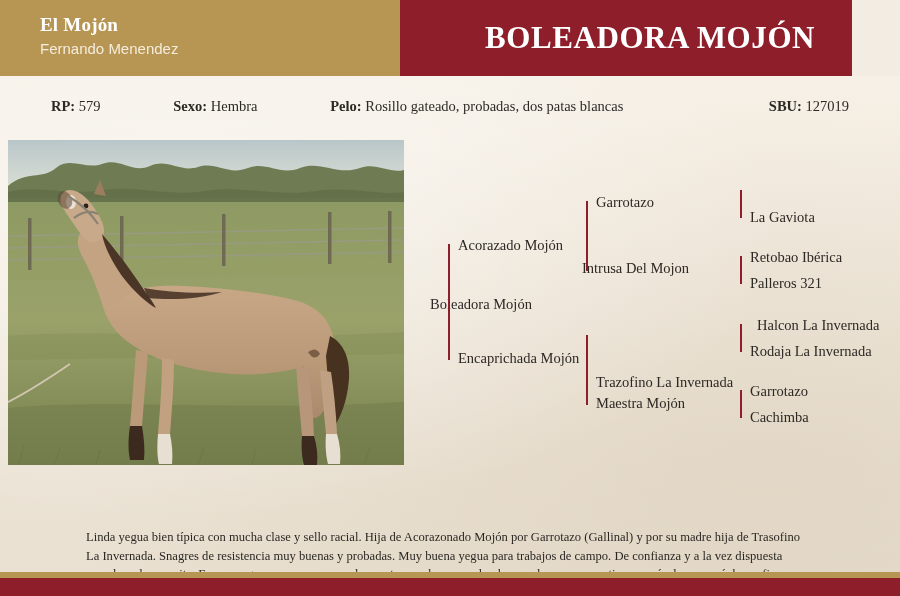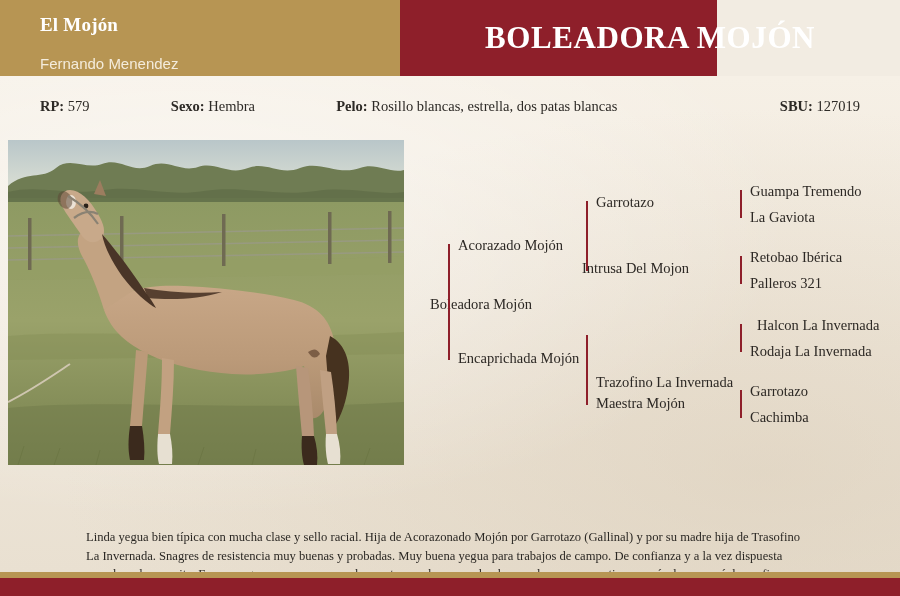--- a/index.html
+++ b/index.html
@@ -13,42 +13,42 @@
     position: relative;
     width: 900px; height: 596px;
     background: #f2ece2;
     overflow: hidden;
   }
 
   
   .header {
     position: absolute;
     top: 0; left: 0;
-    width: 717px; height: 76px;
+    width: 852px; height: 76px;
     background: #8e1f2a;
   }
   .header-left {
     position: absolute;
     top: 0; left: 0;
     width: 400px; height: 76px;
     background: #b79553;
     padding: 14px 0 0 40px;
   }
   .brand-name {
     color: #ffffff;
     font-size: 19px;
     font-weight: bold;
     letter-spacing: 0.2px;
     line-height: 1.15;
   }
   .brand-owner {
     color: #f4ecdc;
     font-size: 15px;
     line-height: 1.3;
-    margin-top: 18px;
+    margin-top: 3px;
     font-family: "Liberation Sans", sans-serif;
     font-weight: 300;
   }
   .header-title {
     position: absolute;
     left: 400px; top: 0;
     width: 500px; height: 76px;
     display: flex;
     align-items: center;
     justify-content: center;
@@ -70,21 +70,21 @@
       linear-gradient(180deg, #f6f0e6 0%, #efe7da 55%, #e9e0d1 100%);
   }
 
   
   .attrs {
     position: absolute;
     top: 98px; left: 0;
     width: 900px;
     display: flex;
     align-items: baseline;
-    padding: 0 40px;
+    padding: 0 51px;
     font-size: 14.5px;
     color: #2d2a26;
     font-family: "Liberation Serif", serif;
   }
   .attr { white-space: nowrap; }
   .attr b { font-weight: bold; }
   .attr-spacer { flex: 1 1 auto; }
 
   
   .photo {
@@ -164,21 +164,21 @@
       <span>579</span>
     </span>
     <span class="attr-spacer"></span>
     <span class="attr">
       <b>Sexo:</b>
       <span>Hembra</span>
     </span>
     <span class="attr-spacer"></span>
     <span class="attr">
       <b>Pelo:</b>
-      <span>Rosillo blancas, estrella, dos patas blancas</span>
+      <span>Rosillo gateado, probadas, dos patas blancas</span>
     </span>
     <span class="attr-spacer"></span>
     <span class="attr-spacer"></span>
     <span class="attr">
       <b>SBU:</b>
       <span>127019</span>
     </span>
   </div>
 
   <div class="photo">
@@ -287,21 +287,20 @@
     <div class="ped-node" style="left:20px; top:154px;">Boleadora Mojón</div>
 
     <div class="ped-node" style="left:48px; top:208px;">Encaprichada Mojón</div>
     <div class="ped-node" style="left:48px; top:95px;">Acorazado Mojón</div>
 
     <div class="ped-node" style="left:186px; top:52px;">Garrotazo</div>
     <div class="ped-node" style="left:172px; top:118px;">Intrusa Del Mojon</div>
     <div class="ped-node" style="left:186px; top:186px;margin-top:46px;">Trazofino La Invernada</div>
     <div class="ped-node" style="left:186px; top:253px;">Maestra Mojón</div>
 
-    <div class="ped-node" style="left:340px; top:41px;">Guampa Tremendo</div>
     <div class="ped-node" style="left:340px; top:67px;">La Gaviota</div>
     <div class="ped-node" style="left:340px; top:107px;">Retobao Ibérica</div>
     <div class="ped-node" style="left:340px; top:133px;">Palleros 321</div>
     <div class="ped-node" style="left:340px; top:175px;margin-left:7px;">Halcon La Invernada</div>
     <div class="ped-node" style="left:340px; top:201px;">Rodaja La Invernada</div>
     <div class="ped-node" style="left:340px; top:241px;">Garrotazo</div>
     <div class="ped-node" style="left:340px; top:267px;">Cachimba</div>
 
     <div class="ped-line v" style="left:38px; top:104px; height:116px;"></div>
 

